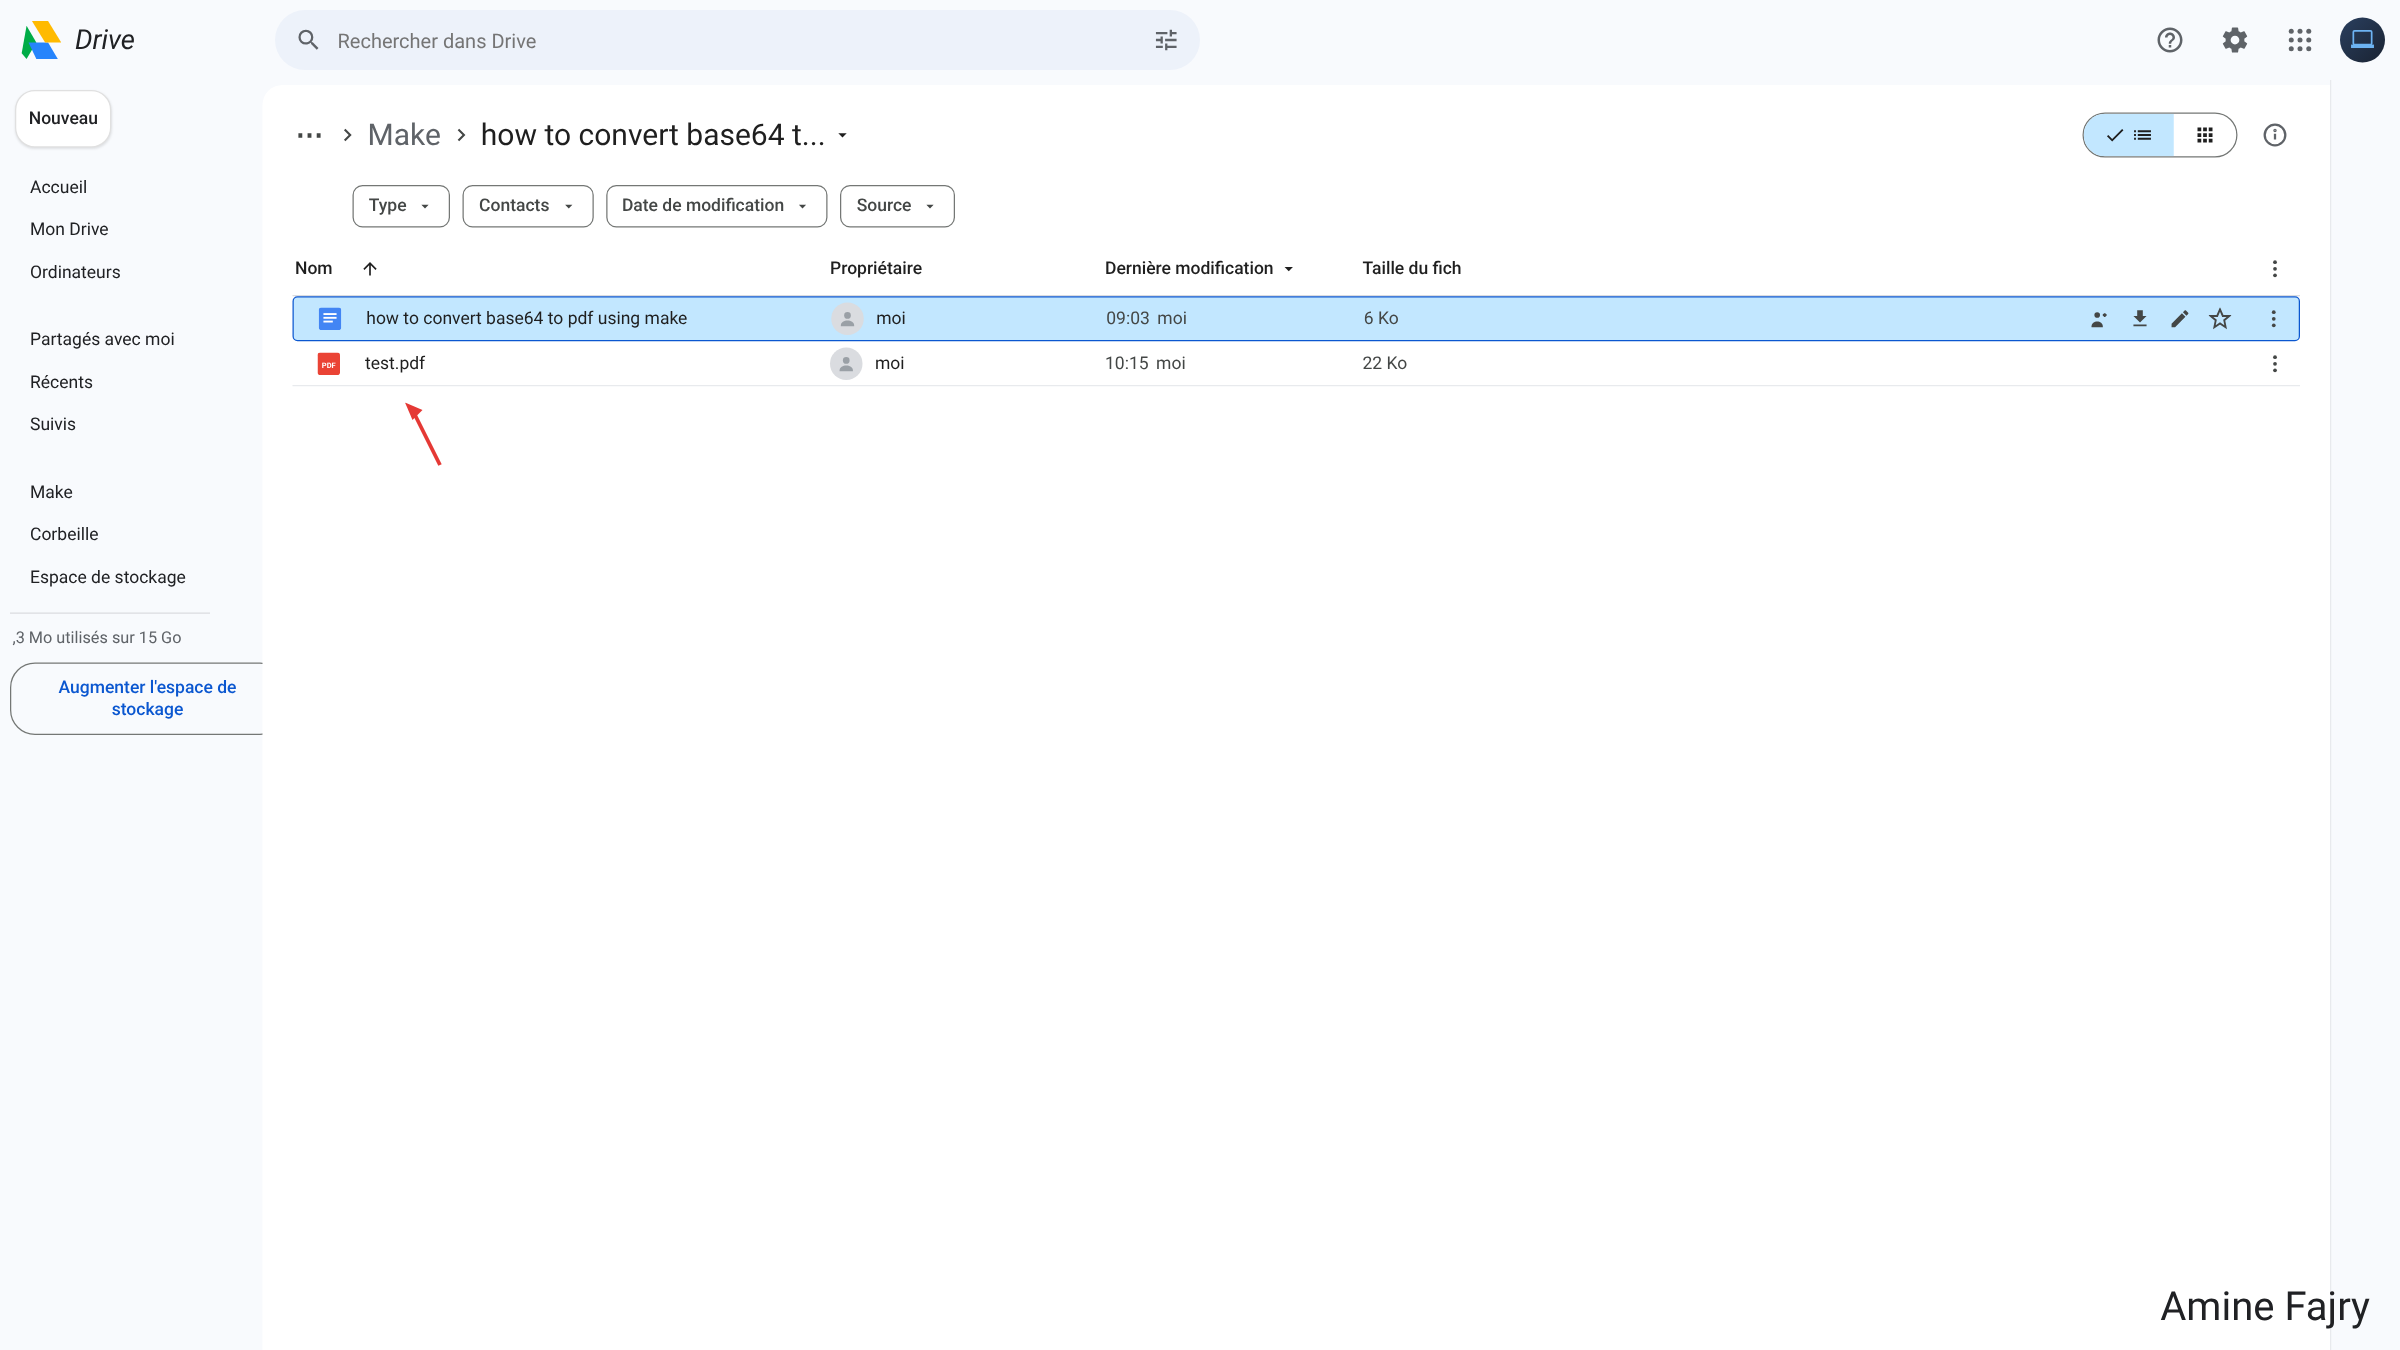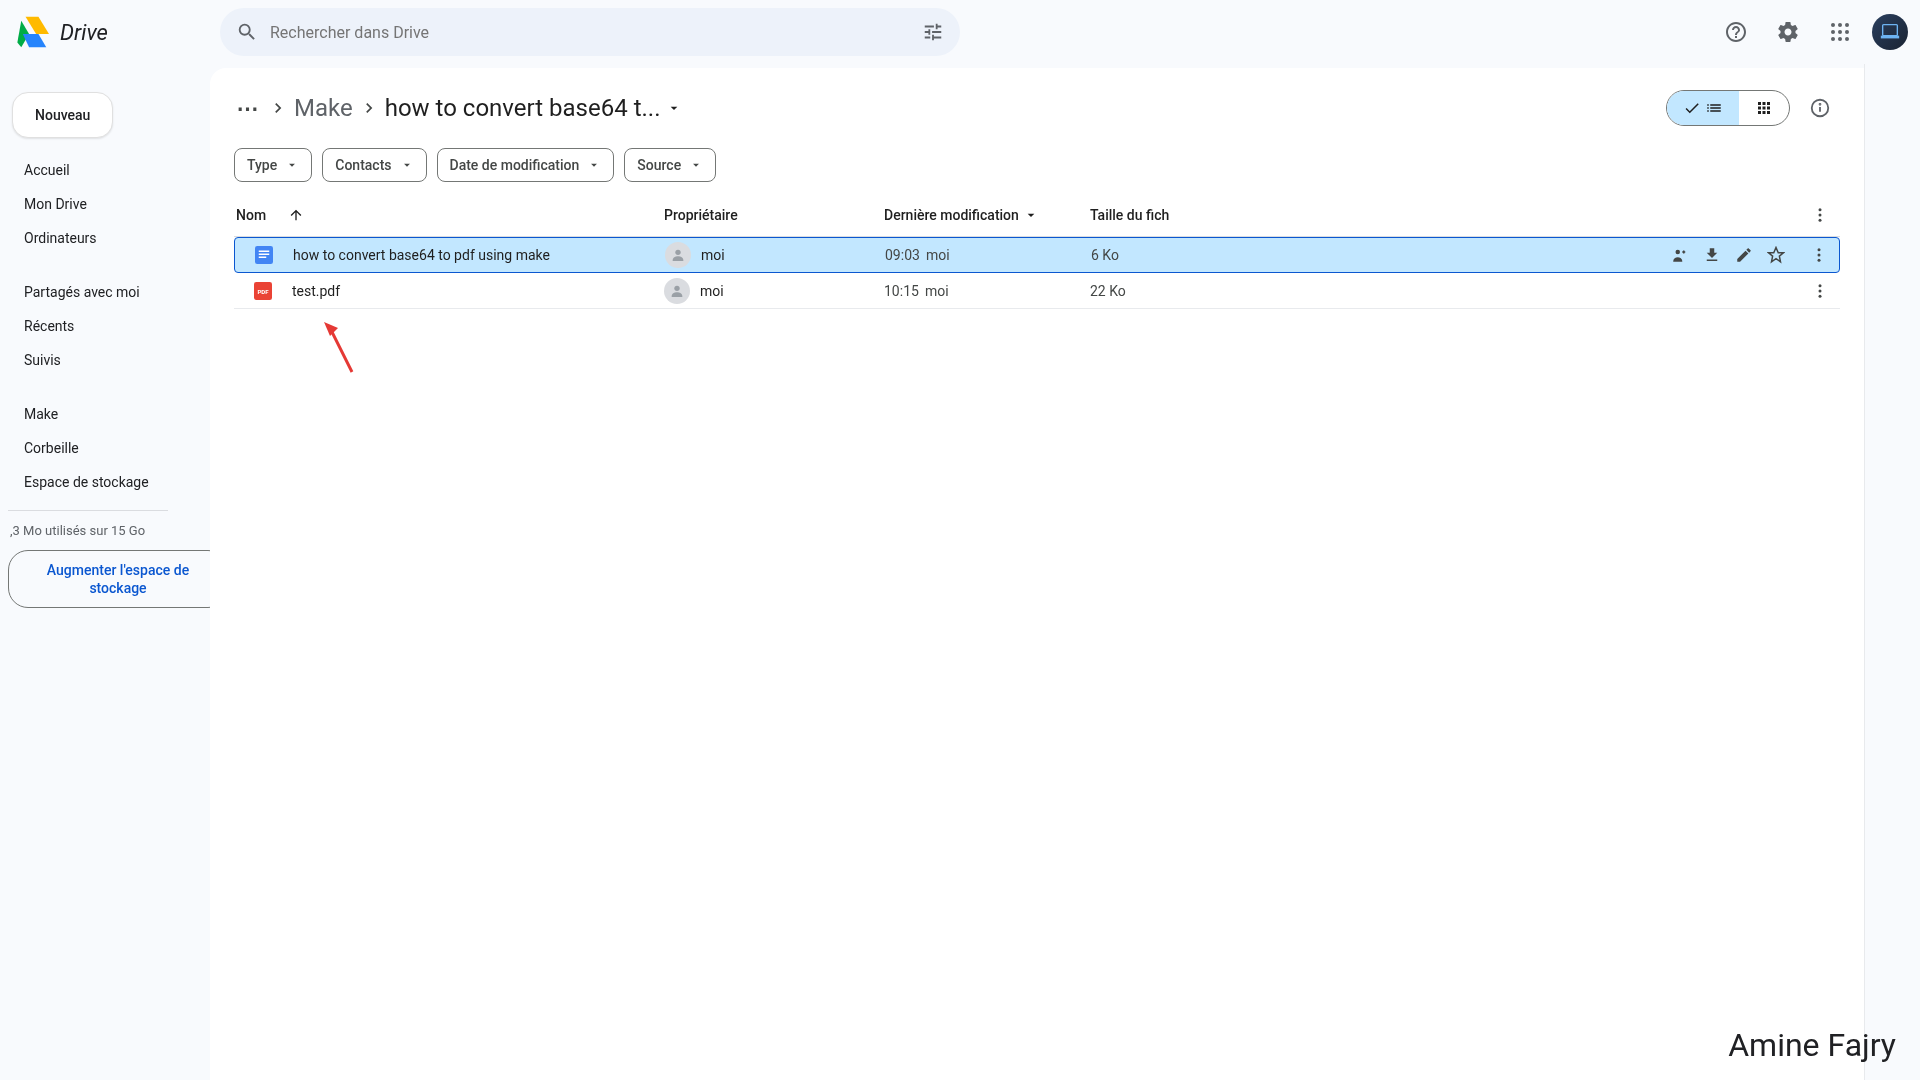--- a/index.html
+++ b/index.html
@@ -15,41 +15,41 @@
     .search-input { border: none; background: transparent; font-size: 16px; color: #5f6368; width: 100%; margin-left: 12px; outline: none; }
     .search-tune { cursor: pointer; }
     
     .topbar-right { margin-left: auto; display: flex; align-items: center; gap: 12px; }
     .icon-btn { width: 40px; height: 40px; border-radius: 50%; display: flex; align-items: center; justify-content: center; cursor: pointer; color: #5f6368; }
     .avatar { width: 36px; height: 36px; border-radius: 50%; background: linear-gradient(135deg,#2a3f5f,#1a2332); display: flex; align-items: center; justify-content: center; color: #6db3f2; font-size: 10px; }
     
     .layout { display: flex; height: calc(100% - 64px); }
     
     .sidebar { width: 210px; padding: 8px 0 8px 8px; }
-    .new-btn { background: #fff; border: 1px solid #e0e0e0; border-radius: 16px; padding: 14px 22px; font-size: 14px; font-weight: 500; color: #202124; box-shadow: 0 1px 2px rgba(0,0,0,0.1); margin: 20px 0 16px 4px; cursor: pointer; width: fit-content; }
+    .new-btn { background: #fff; border: 1px solid #e0e0e0; border-radius: 16px; padding: 14px 10px; font-size: 14px; font-weight: 500; color: #202124; box-shadow: 0 1px 2px rgba(0,0,0,0.1); margin: 0 0 16px 4px; cursor: pointer; width: fit-content; }
     .nav-item { padding: 8px 16px; font-size: 14px; color: #202124; border-radius: 0 20px 20px 0; cursor: pointer; margin-bottom: 2px; }
     .nav-group-spacer { height: 20px; }
     .nav-sep { border-bottom: 1px solid #dadce0; margin: 12px 0 8px 0; width: 160px; }
     .storage-text { font-size: 13px; color: #5f6368; padding: 4px 4px 12px 2px; }
     .upgrade-btn { border: 1px solid #747775; border-radius: 20px; padding: 10px 12px; font-size: 14px; color: #0b57d0; text-align: center; cursor: pointer; width: 220px; line-height: 1.3; font-weight: 500; }
     
     .main { flex: 1; background: #fff; border-radius: 16px 0 0 0; padding: 8px 24px 0 24px; margin-top: 4px; overflow: auto; }
     
     .breadcrumb { display: flex; align-items: center; gap: 6px; padding: 12px 0; }
     .bc-dots { width: 28px; height: 28px; display: flex; align-items: center; justify-content: center; cursor: pointer; color: #444746; font-size: 22px; letter-spacing: 1px; font-weight: 600; }
     .bc-chevron { color: #444746; }
     .bc-item { font-size: 24px; color: #5f6368; cursor: pointer; }
     .bc-current { font-size: 24px; color: #1f1f1f; cursor: pointer; display: flex; align-items: center; gap: 6px; }
     
     .bc-right { margin-left: auto; display: flex; align-items: center; gap: 10px; }
     .view-toggle { display: flex; border: 1px solid #747775; border-radius: 20px; overflow: hidden; }
     .view-btn { padding: 8px 16px; cursor: pointer; display: flex; align-items: center; gap: 4px; }
     .view-btn.active { background: #c2e7ff; }
     
-    .filters { display: flex; gap: 10px; padding: 8px 0 12px 0; }
+    .filters { display: flex; gap: 10px; padding: 8px 0 12px 0; margin-left: 48px; }
     .filter-chip { border: 1px solid #747775; border-radius: 8px; padding: 8px 12px; font-size: 14px; color: #444746; cursor: pointer; display: flex; align-items: center; gap: 8px; font-weight: 500; }
     .filter-chip svg { flex-shrink: 0; }
     
     .table-header { display: flex; align-items: center; padding: 12px 0; border-bottom: 1px solid #dadce0; font-size: 14px; color: #1f1f1f; font-weight: 500; }
     .col-name { width: 430px; display: flex; align-items: center; gap: 22px; padding-left: 2px; }
     .col-owner { width: 220px; }
     .col-modified { width: 206px; display: flex; align-items: center; gap: 4px; }
     .col-size { flex: 1; }
     .col-actions { width: 40px; display: flex; justify-content: center; }
     

